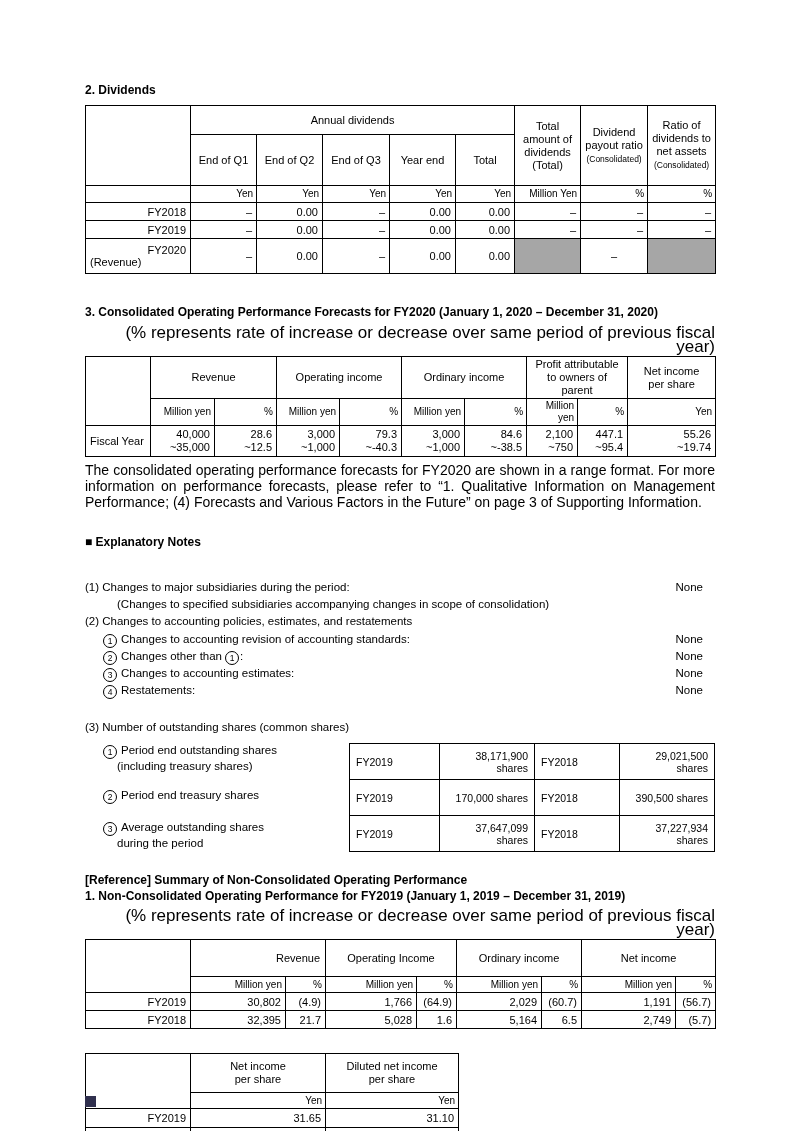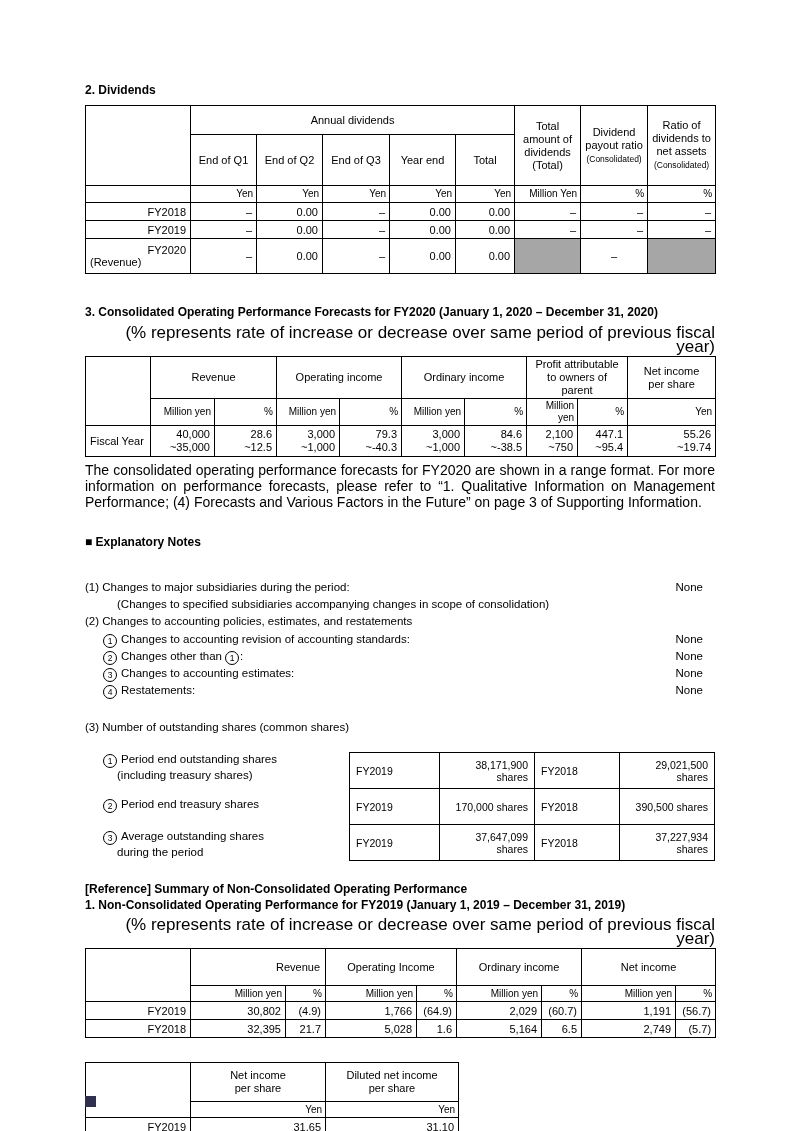--- a/index.html
+++ b/index.html
@@ -52,21 +52,21 @@
   .note-row{display:flex;justify-content:space-between;font-size:11.5px;line-height:17px}
   .none{padding-right:12px}
   .ind1{padding-left:18px}
   .ind2{padding-left:32px}
   .ntext{font-size:11.5px;line-height:17px}
 
   .circ{display:inline-block;width:12px;height:12px;border:1px solid #000;border-radius:50%;
         font-size:8.5px;line-height:12px;text-align:center;vertical-align:-1px;margin-right:4px}
   .circ-ref{margin:0 1px 0 3px}
 
-  .shares-wrap{display:flex;margin-top:16px}
+  .shares-wrap{display:flex;margin-top:7px}
   .shares-left{width:265px;font-size:11.5px;line-height:15px}
   .shares-tbl{border-collapse:collapse;width:365px;font-size:10.5px;table-layout:fixed}
   .shares-tbl td{border:1px solid #000;height:31px;padding:2px 6px;vertical-align:middle}
   .sq{position:absolute;left:85px;top:1096px;width:11px;height:11px;background:#30304e}
 </style>
 </head>
 <body>
 
 <div class="page">
 

